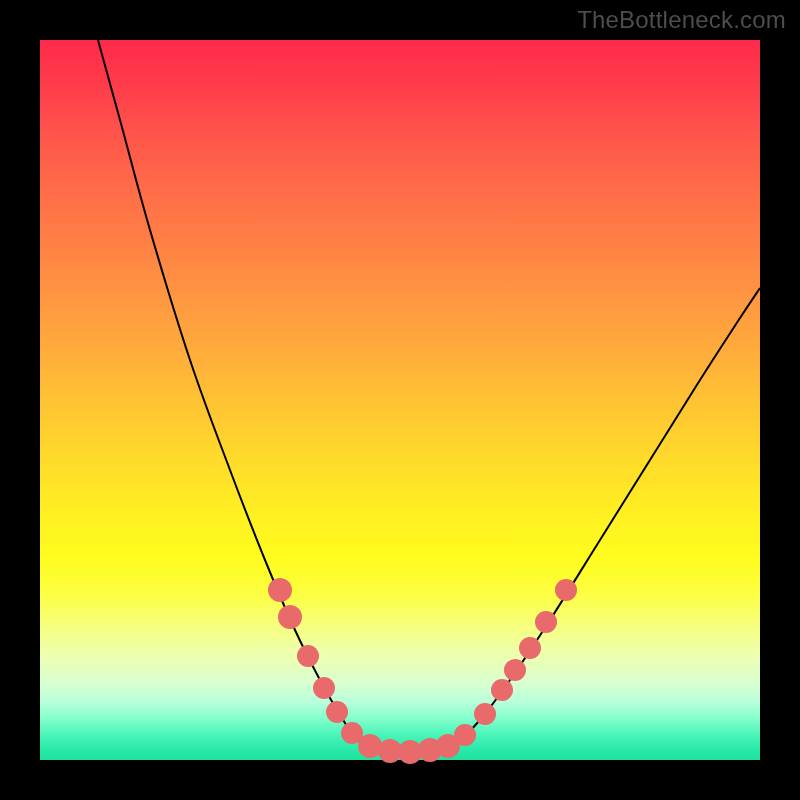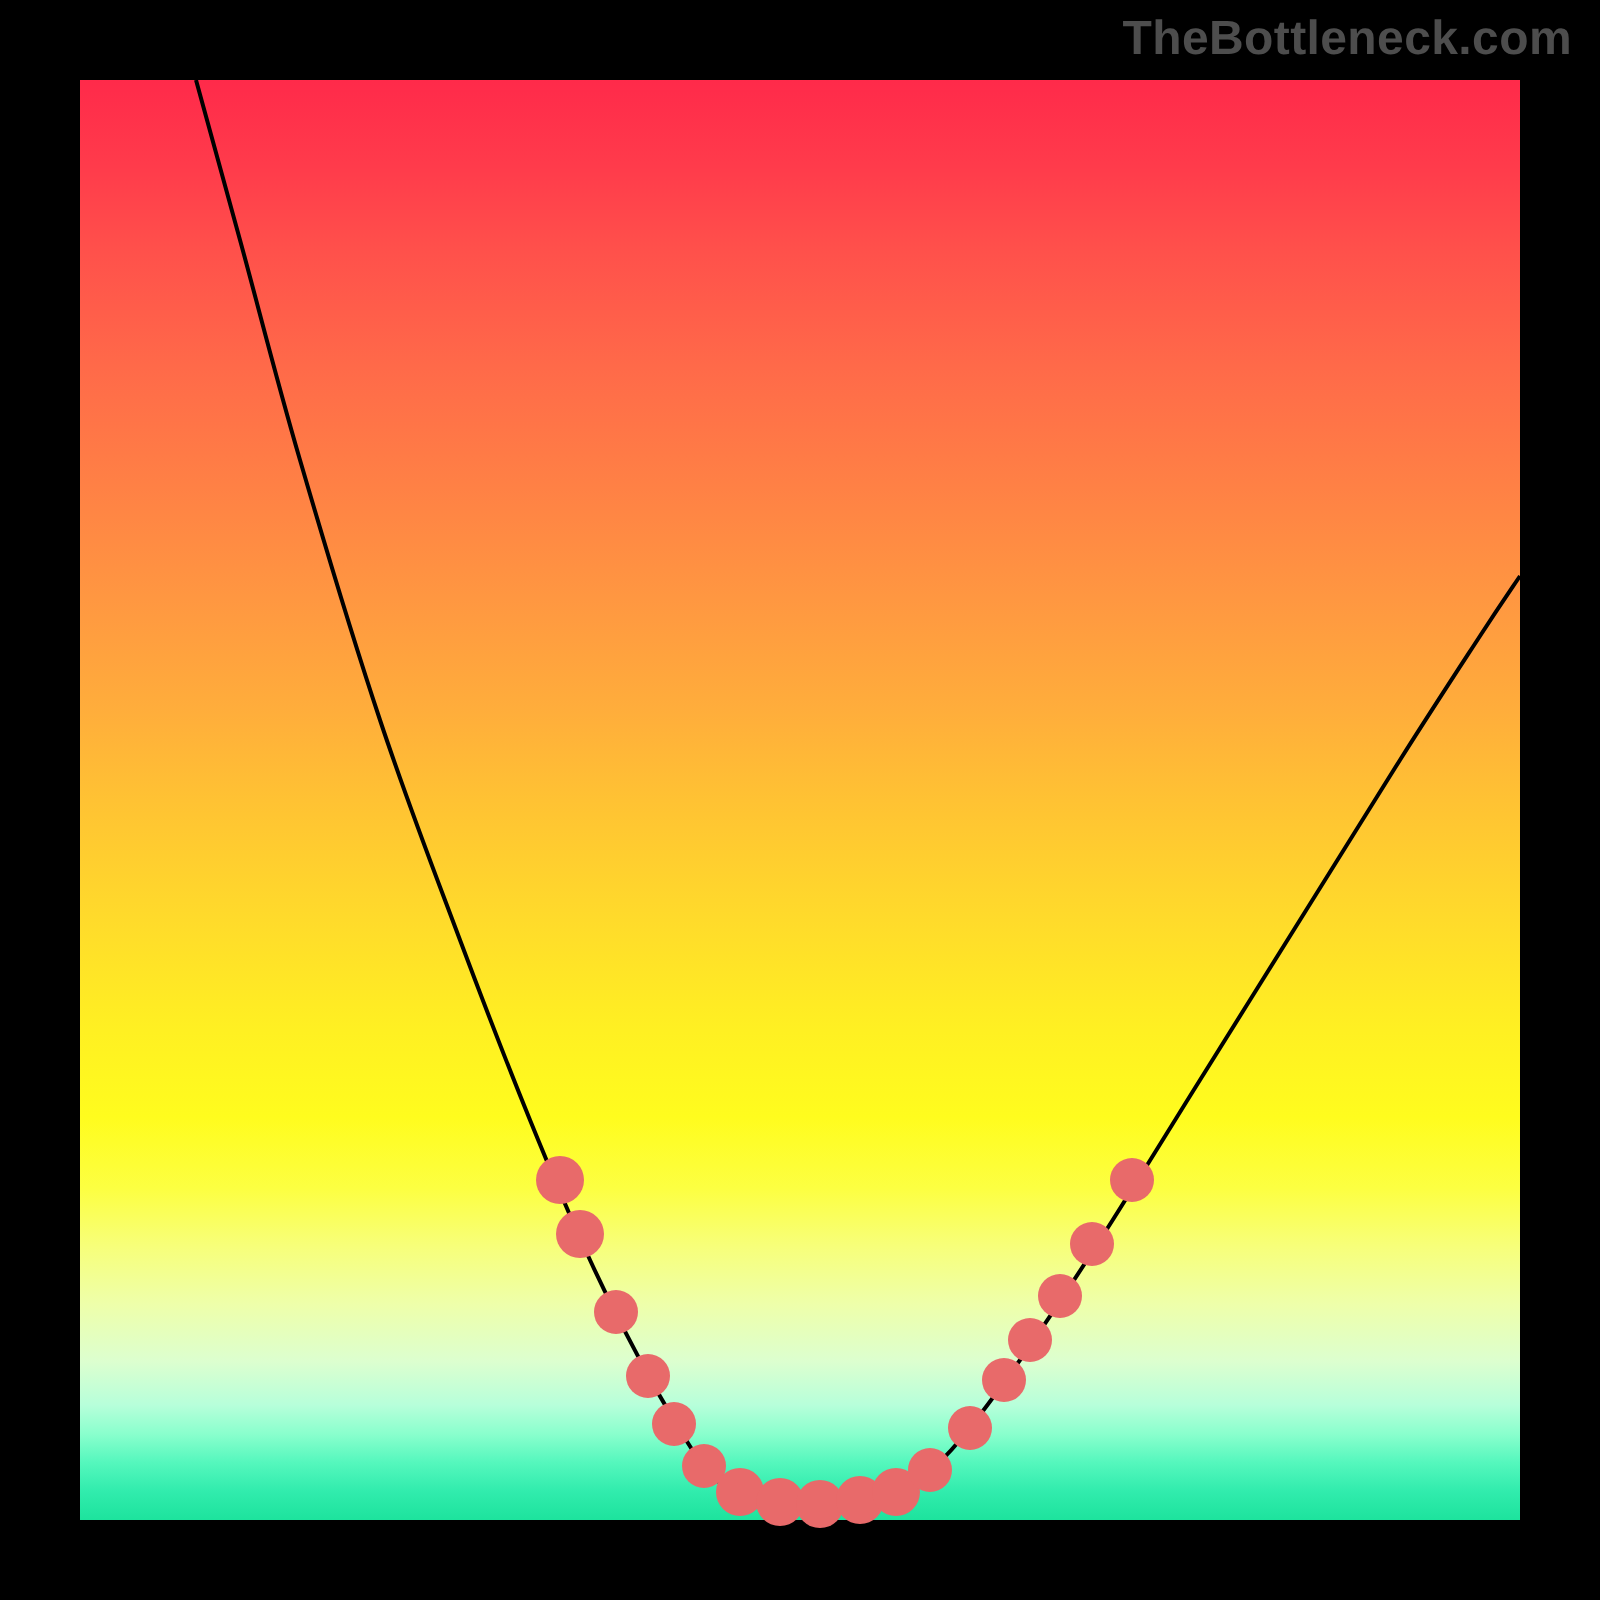--- a/index.html
+++ b/index.html
@@ -45,21 +45,21 @@
       #31ecad 98%,
       #1de39d 100%
     );
   }
   .watermark {
     position: absolute;
     top: 6px;
     right: 14px;
     color: #4d4d4d;
     font-size: 24px;
-    font-weight: 700;
+    font-weight: 400;
     letter-spacing: 0.2px;
   }
   svg.curve {
     position: absolute;
     left: 0;
     top: 0;
     width: 720px;
     height: 720px;
     overflow: visible;
   }

